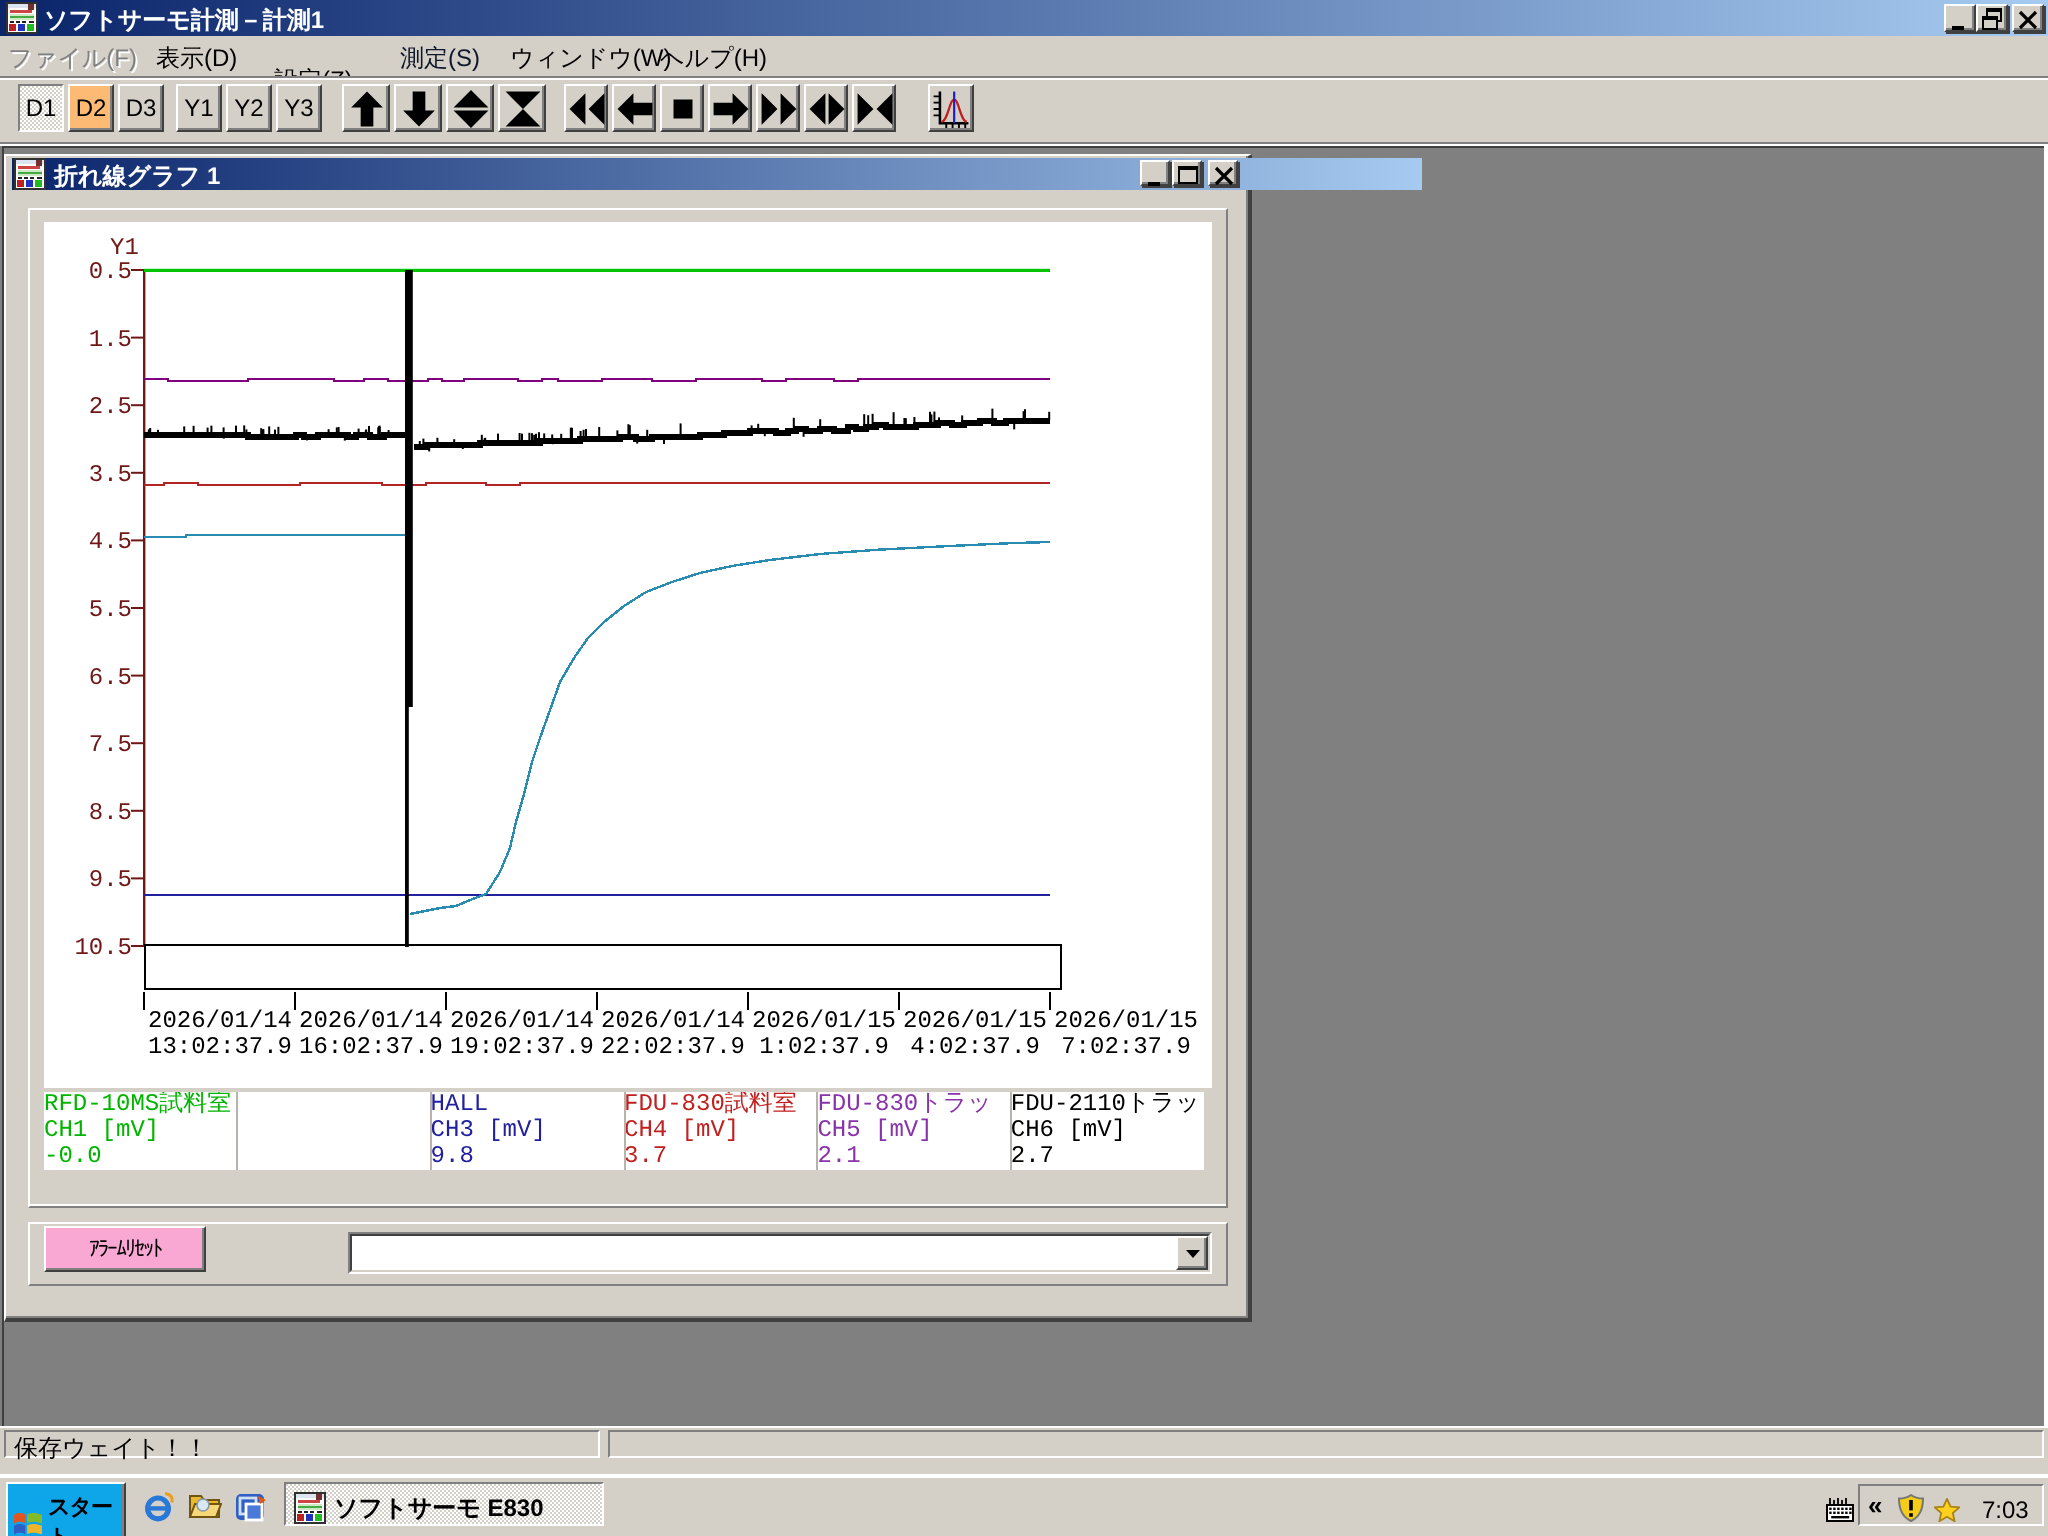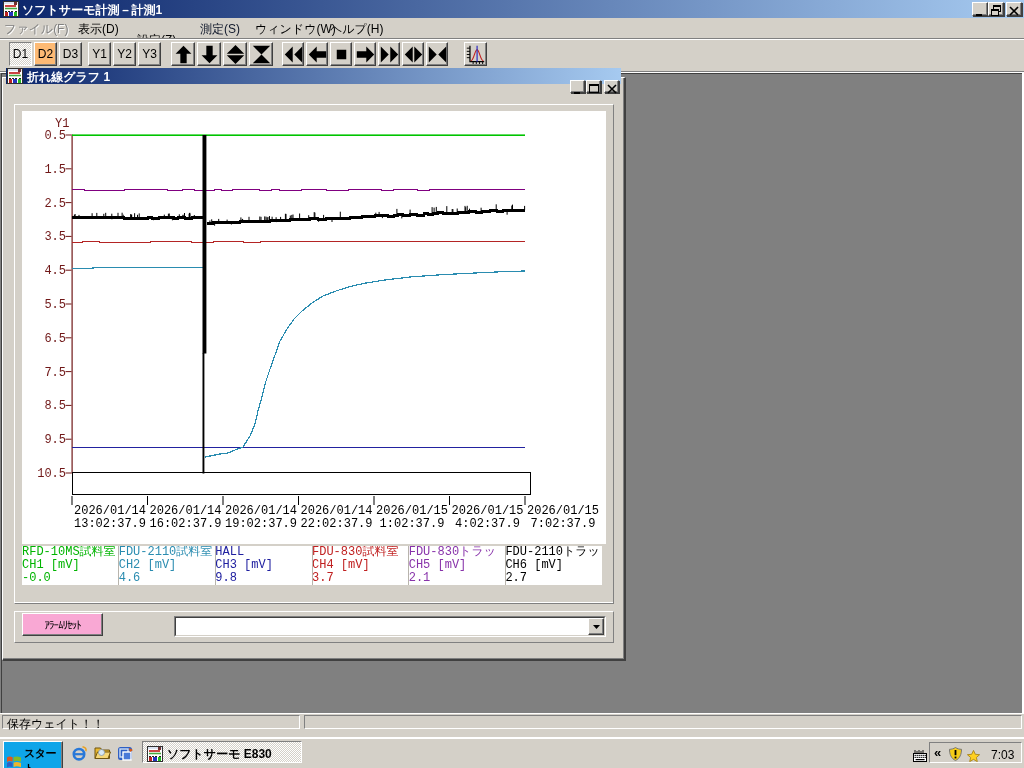--- a/index.html
+++ b/index.html
@@ -116,21 +116,21 @@
         <path d="M14 1 V21" stroke="#2020c0" stroke-width="1.4"></path>
       </svg>
     </div>
 <div class="abs" style="left:0;top:71px;width:1024px;height:1px;background:#808080"></div>
 <div class="abs" style="left:0;top:72px;width:1024px;height:1px;background:#fff"></div>
 <div class="abs" style="left:0;top:73px;width:1024px;height:640px;background:#808080"></div>
 <div class="abs" style="left:1px;top:73px;width:1px;height:640px;background:#404040"></div>
 <div class="abs" style="left:1px;top:73px;width:1022px;height:1px;background:#404040"></div>
 <div class="abs" style="left:1022px;top:73px;width:2px;height:640px;background:#fff"></div>
 <div class="abs" style="left:2px;top:77px;width:624px;height:584px;background:#d4d0c8;border-top:1px solid #fff;border-left:1px solid #fff;border-right:2px solid #404040;border-bottom:2px solid #404040;box-shadow:inset -1px -1px 0 #808080"></div>
-<div class="abs" style="left:6px;top:68px;width:615px;height:16px;background:linear-gradient(90deg,#0a246a,#a6caf0)">
+<div class="abs" style="left:6px;top:79px;width:705px;height:16px;background:linear-gradient(90deg,#0a246a,#a6caf0)">
 <div class="abs" style="left:1px;top:0px"><svg width="16" height="16" viewBox="0 0 16 16" shape-rendering="crispEdges">
 <rect x="0" y="0" width="16" height="16" fill="#303030"></rect>
 <rect x="1" y="1" width="14" height="14" fill="#fff"></rect>
 <rect x="1" y="1" width="14" height="2" fill="#dce4f2"></rect>
 <rect x="11" y="1" width="3" height="3" fill="#703030"></rect>
 <rect x="2" y="4" width="11" height="1.5" fill="#cc4444"></rect>
 <rect x="2" y="6" width="12" height="3" fill="#cfe8c4"></rect>
 <rect x="2" y="7" width="12" height="1" fill="#44aa44"></rect>
 <rect x="2" y="9.5" width="2" height="1" fill="#222"></rect>
           <rect x="5" y="9.5" width="2" height="1" fill="#222"></rect>
@@ -302,21 +302,20 @@
       <rect x="253.6" y="106.2" width="1" height="3.1" fill="#000"></rect>
       <rect x="149.9" y="107.5" width="1" height="1.8" fill="#000"></rect>
       <rect x="243.5" y="105.6" width="1" height="4.2" fill="#000"></rect>
       <rect x="95.5" y="101.8" width="1" height="4.7" fill="#000"></rect>
 <polyline points="183.0,346.0 198.0,343.0 206.0,342.0 213.0,339.0 221.0,336.0 228.0,325.0 233.0,313.0 236.0,300.0 240.0,286.0 244.0,270.0 248.0,258.0 253.0,244.0 258.0,230.0 265.0,218.0 272.0,208.0 280.0,200.0 290.0,192.0 301.0,185.0 314.0,180.0 328.0,175.5 344.0,172.0 363.0,169.0 388.0,166.0 418.0,163.8 453.0,162.0 483.0,160.6 503.0,160.0" fill="none" stroke="#2a8cb0" stroke-width="1.2" shape-rendering="crispEdges"></polyline>
 <rect x="180.5" y="24" width="3.9" height="218.5" fill="#000"></rect>
 <rect x="180.5" y="242" width="1.9" height="120.5" fill="#000"></rect>
 </svg>
 <div class="abs" style="left:22px;top:546px;width:580px;height:39px;background:#fff"></div>
 <div class="abs" style="left:22.0px;top:546px;width:96px;height:39px;overflow:hidden;font:12px 'Liberation Mono',monospace;color:#00b400;line-height:13px;white-space:nowrap">RFD-10MS試料室<br>CH1 [mV]<br>-0.0</div>
-<div class="abs" style="left:118.7px;top:546px;width:96px;height:39px;overflow:hidden;font:12px 'Liberation Mono',monospace;color:#2a8cb0;line-height:13px;white-space:nowrap">FDU-2110試料室<br>CH2 [mV]<br>4.6</div>
 <div class="abs" style="left:215.3px;top:546px;width:96px;height:39px;overflow:hidden;font:12px 'Liberation Mono',monospace;color:#2020a0;line-height:13px;white-space:nowrap">HALL<br>CH3 [mV]<br>9.8</div>
 <div class="abs" style="left:312.0px;top:546px;width:96px;height:39px;overflow:hidden;font:12px 'Liberation Mono',monospace;color:#c02020;line-height:13px;white-space:nowrap">FDU-830試料室<br>CH4 [mV]<br>3.7</div>
 <div class="abs" style="left:408.7px;top:546px;width:96px;height:39px;overflow:hidden;font:12px 'Liberation Mono',monospace;color:#8833aa;line-height:13px;white-space:nowrap">FDU-830トラッ<br>CH5 [mV]<br>2.1</div>
 <div class="abs" style="left:505.4px;top:546px;width:96px;height:39px;overflow:hidden;font:12px 'Liberation Mono',monospace;color:#000000;line-height:13px;white-space:nowrap">FDU-2110トラッ<br>CH6 [mV]<br>2.7</div>
 <div class="abs" style="left:118.2px;top:546px;width:1px;height:39px;background:#b8b4ac"></div>
 <div class="abs" style="left:214.8px;top:546px;width:1px;height:39px;background:#b8b4ac"></div>
 <div class="abs" style="left:311.5px;top:546px;width:1px;height:39px;background:#b8b4ac"></div>
 <div class="abs" style="left:408.2px;top:546px;width:1px;height:39px;background:#b8b4ac"></div>
 <div class="abs" style="left:504.9px;top:546px;width:1px;height:39px;background:#b8b4ac"></div>
 <div class="abs" style="left:14px;top:611px;width:600px;height:32px;background:#d4d0c8;border-top:1px solid #fff;border-left:1px solid #fff;border-right:1px solid #808080;border-bottom:1px solid #808080"></div>

